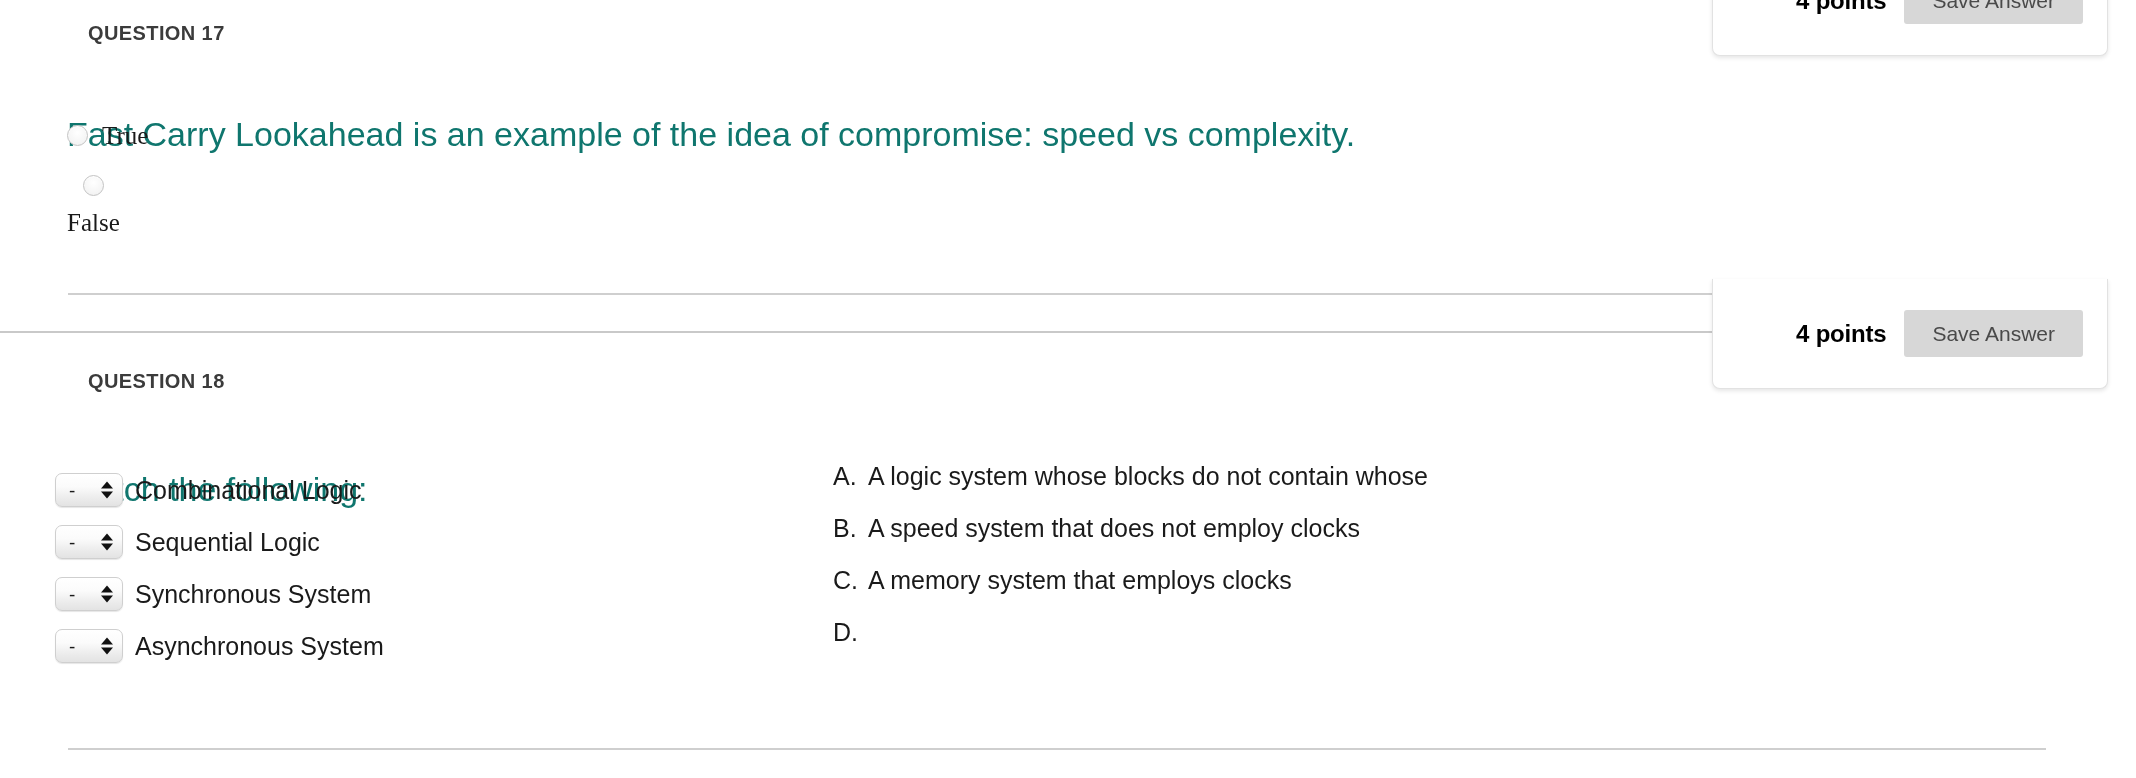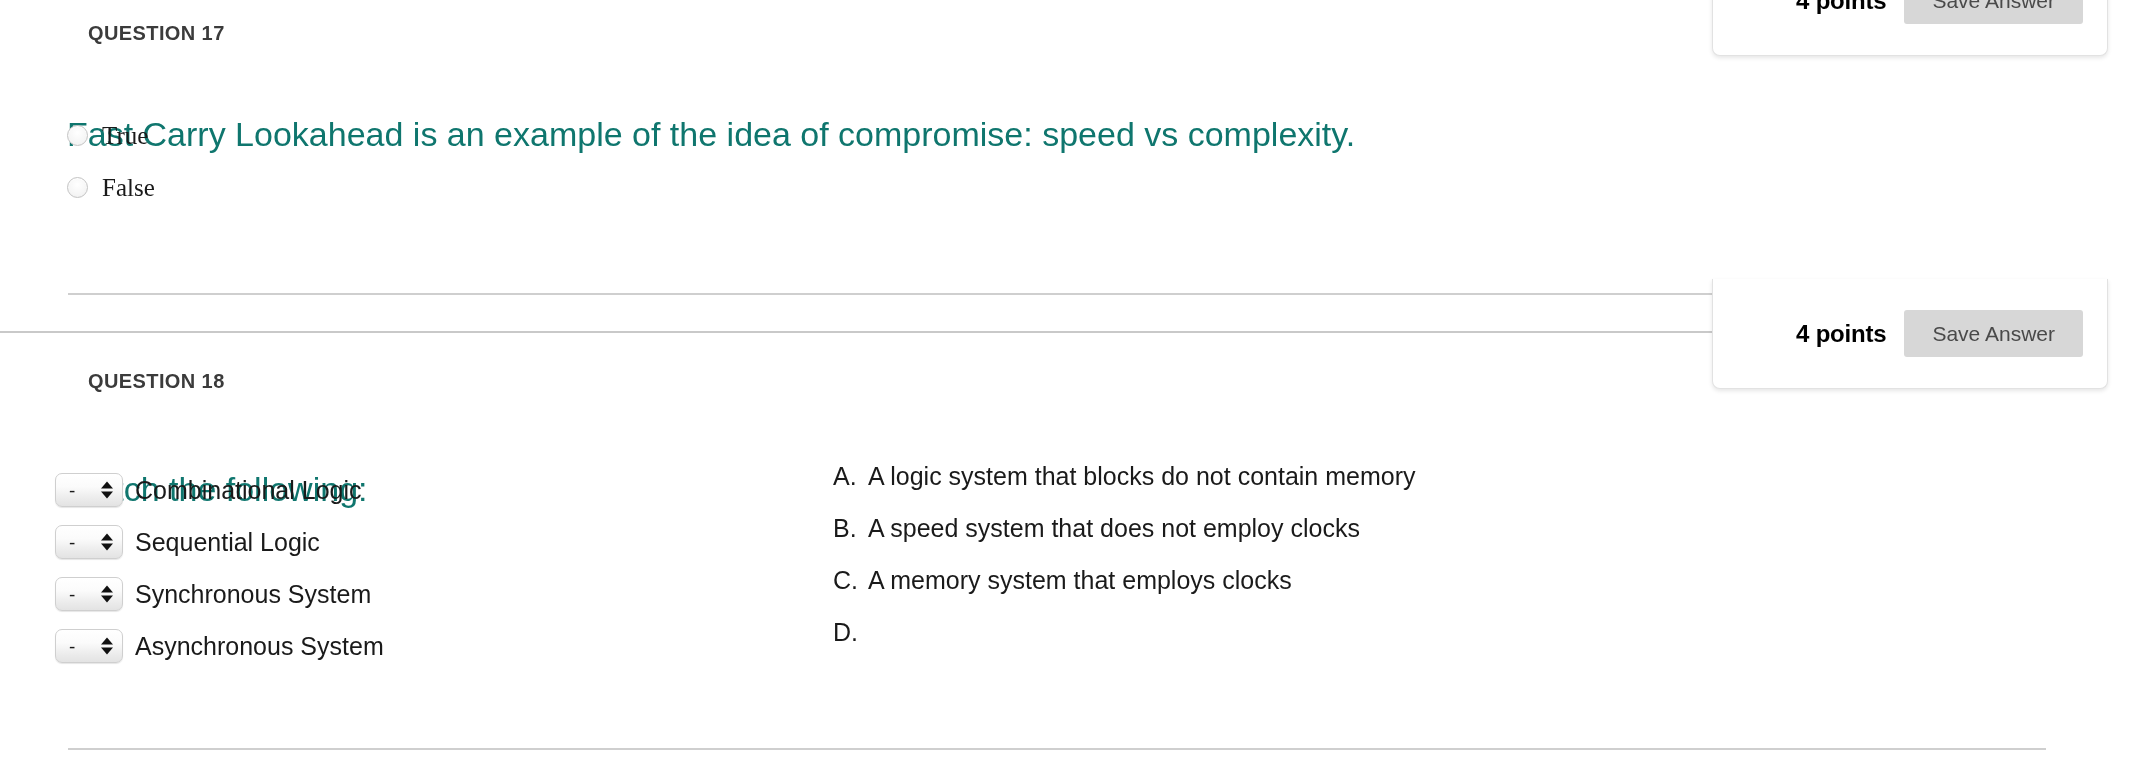--- a/index.html
+++ b/index.html
@@ -98,21 +98,21 @@
   .radio-option {
     position: absolute;
     left: 67px;
     display: flex;
     align-items: center;
     gap: 14px;
     cursor: pointer;
     font-family: Liberation Serif, serif;
   }
   #q17-option-true { top: 123px; }
-  #q17-option-false { top: 175px; }
+  #q17-option-false { top: 175px; flex-direction: column; }
 
   .radio-circle {
     width: 21px;
     height: 21px;
     border-radius: 50%;
     border: 1px solid #c3c3c3;
     background: radial-gradient(circle at 50% 35%, #ffffff 0%, #f4f4f4 70%, #e9e9e9 100%);
     flex: 0 0 auto;
     box-shadow: inset 0 1px 1px rgba(255,255,255,0.9);
   }
@@ -310,21 +310,21 @@
         </div>
         <span class="match-term">Asynchronous System</span>
       </div>
 
     </div>
 
     <div class="match-right">
 
       <div class="answer-row">
         <span class="answer-letter">A.</span>
-        <span class="answer-text">A logic system that blocks do not contain memory</span>
+        <span class="answer-text">A logic system whose blocks do not contain whose</span>
       </div>
 
       <div class="answer-row">
         <span class="answer-letter">B.</span>
         <span class="answer-text">A speed system that does not employ clocks</span>
       </div>
 
       <div class="answer-row">
         <span class="answer-letter">C.</span>
         <span class="answer-text">A memory system that employs clocks</span>

